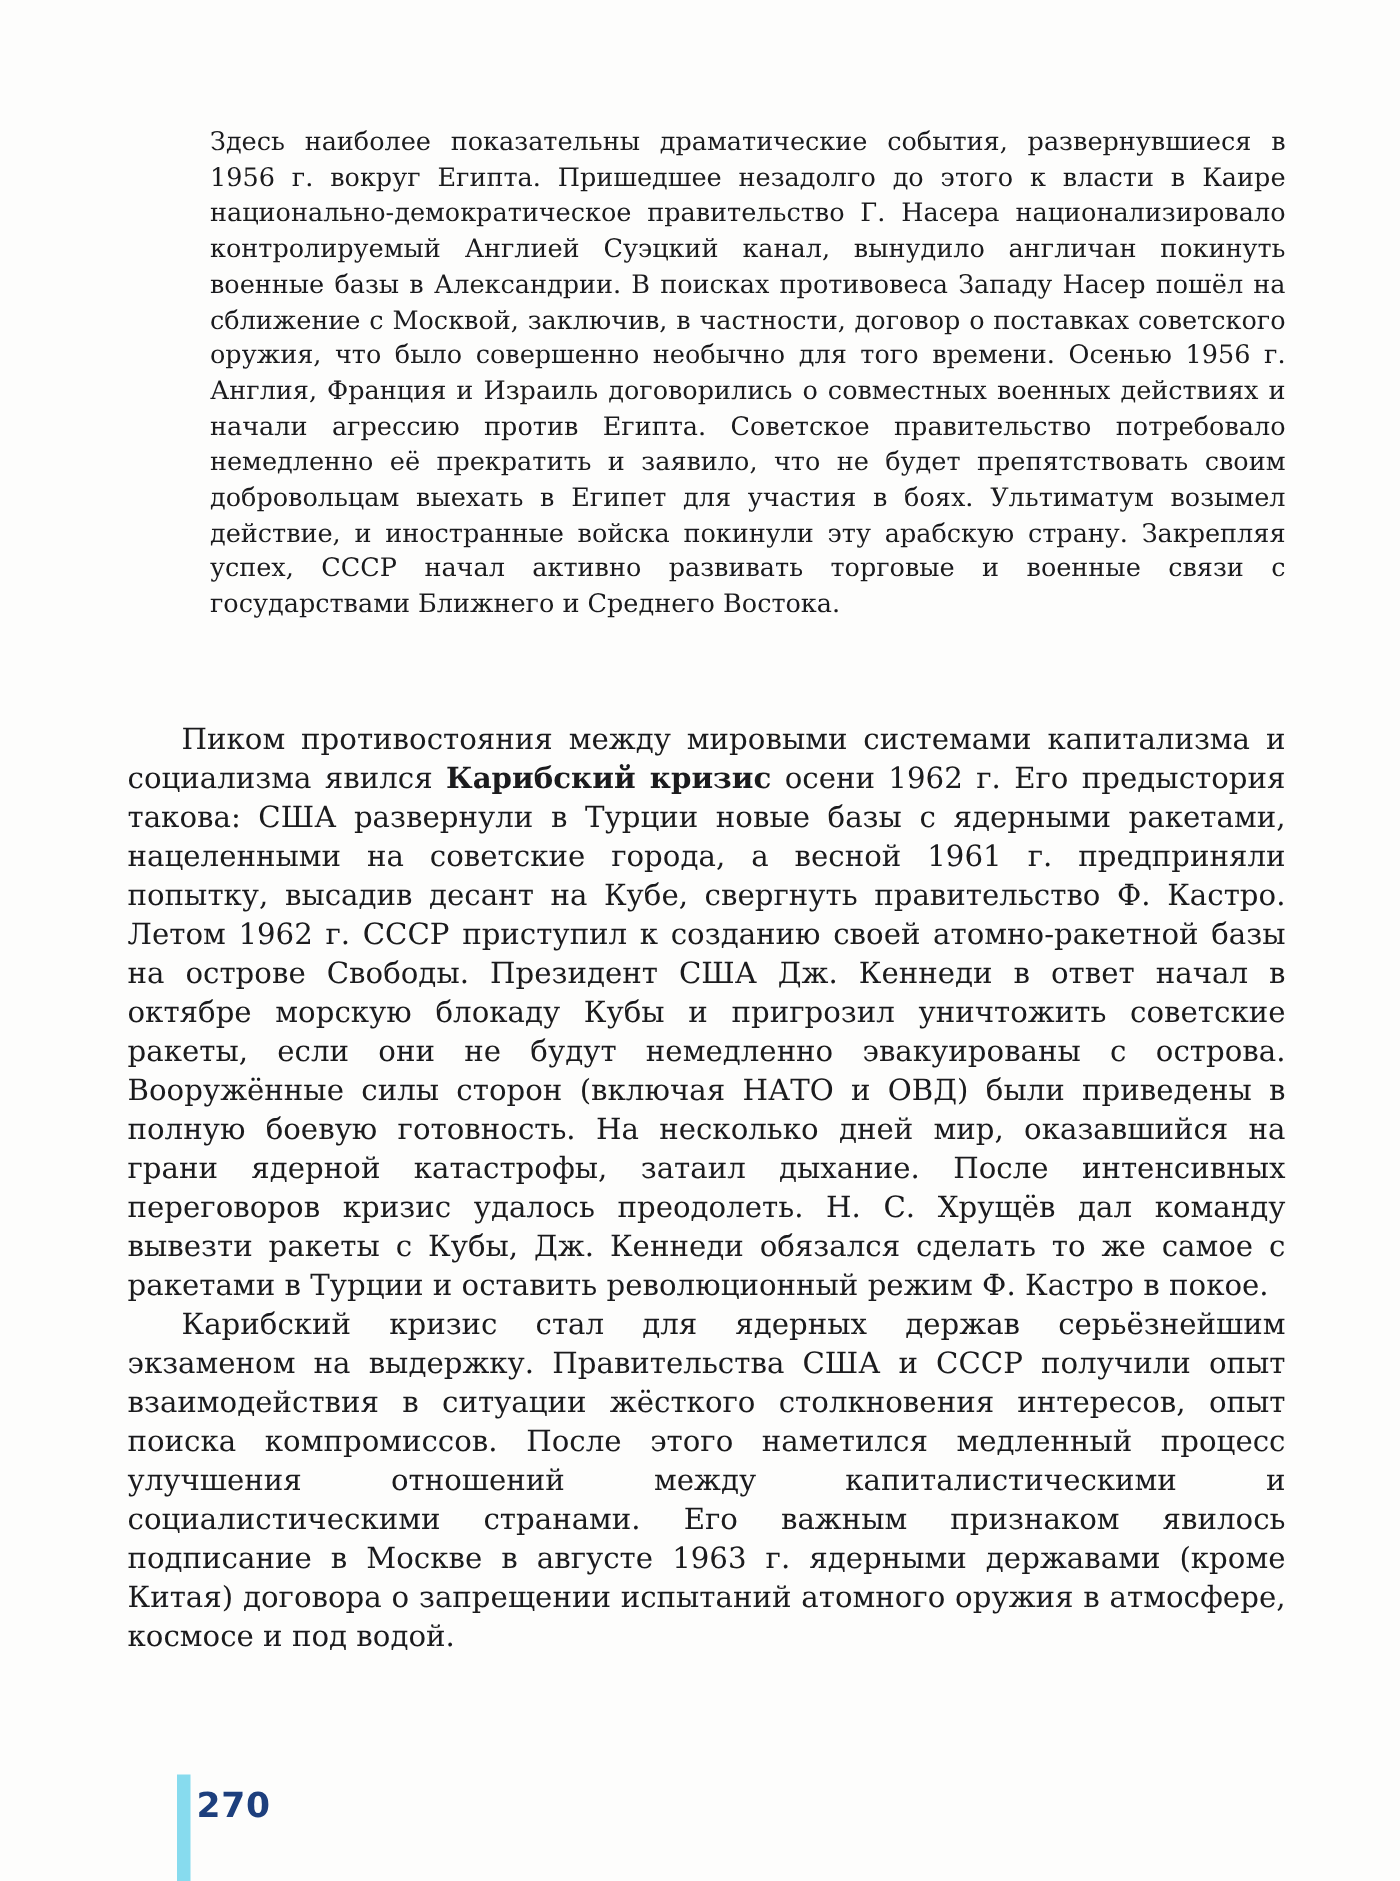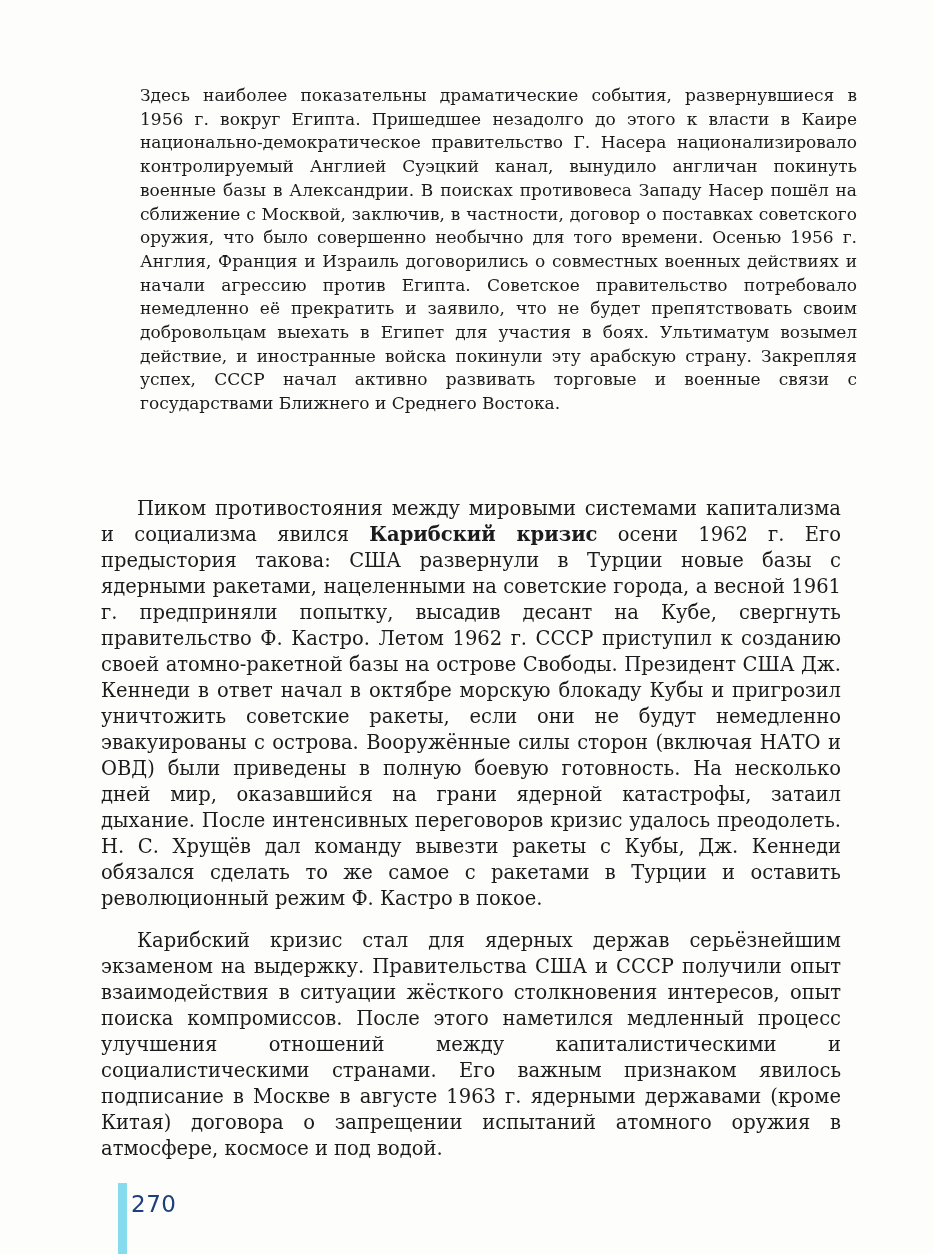--- a/index.html
+++ b/index.html
@@ -48,42 +48,42 @@
     top: 480px;
     left: 85px;
     width: 772px;
     font-size: 19.5px;
     line-height: 26px;
     text-align: justify;
     hyphens: auto;
     -webkit-hyphens: auto;
   }
   .body-text p {
-    margin: 16px;
+    margin: 0;
     text-indent: 36px;
   }
   .body-text b {
     font-weight: bold;
   }
 
   
   .footer-bar {
     position: absolute;
     left: 118px;
     top: 1183px;
     width: 9px;
     height: 71px;
     background: #87dbee;
   }
   .page-number {
     position: absolute;
     left: 131px;
     top: 1191px;
     font-family: "DejaVu Sans", "Liberation Sans", sans-serif;
-    font-weight: normal;
+    font-weight: bold;
     font-size: 23px;
     color: #1d3f7d;
     letter-spacing: 0.5px;
   }
 </style>
 </head>
 <body>
 
 <div class="quote-block">
   <div class="quote-bar"></div>

